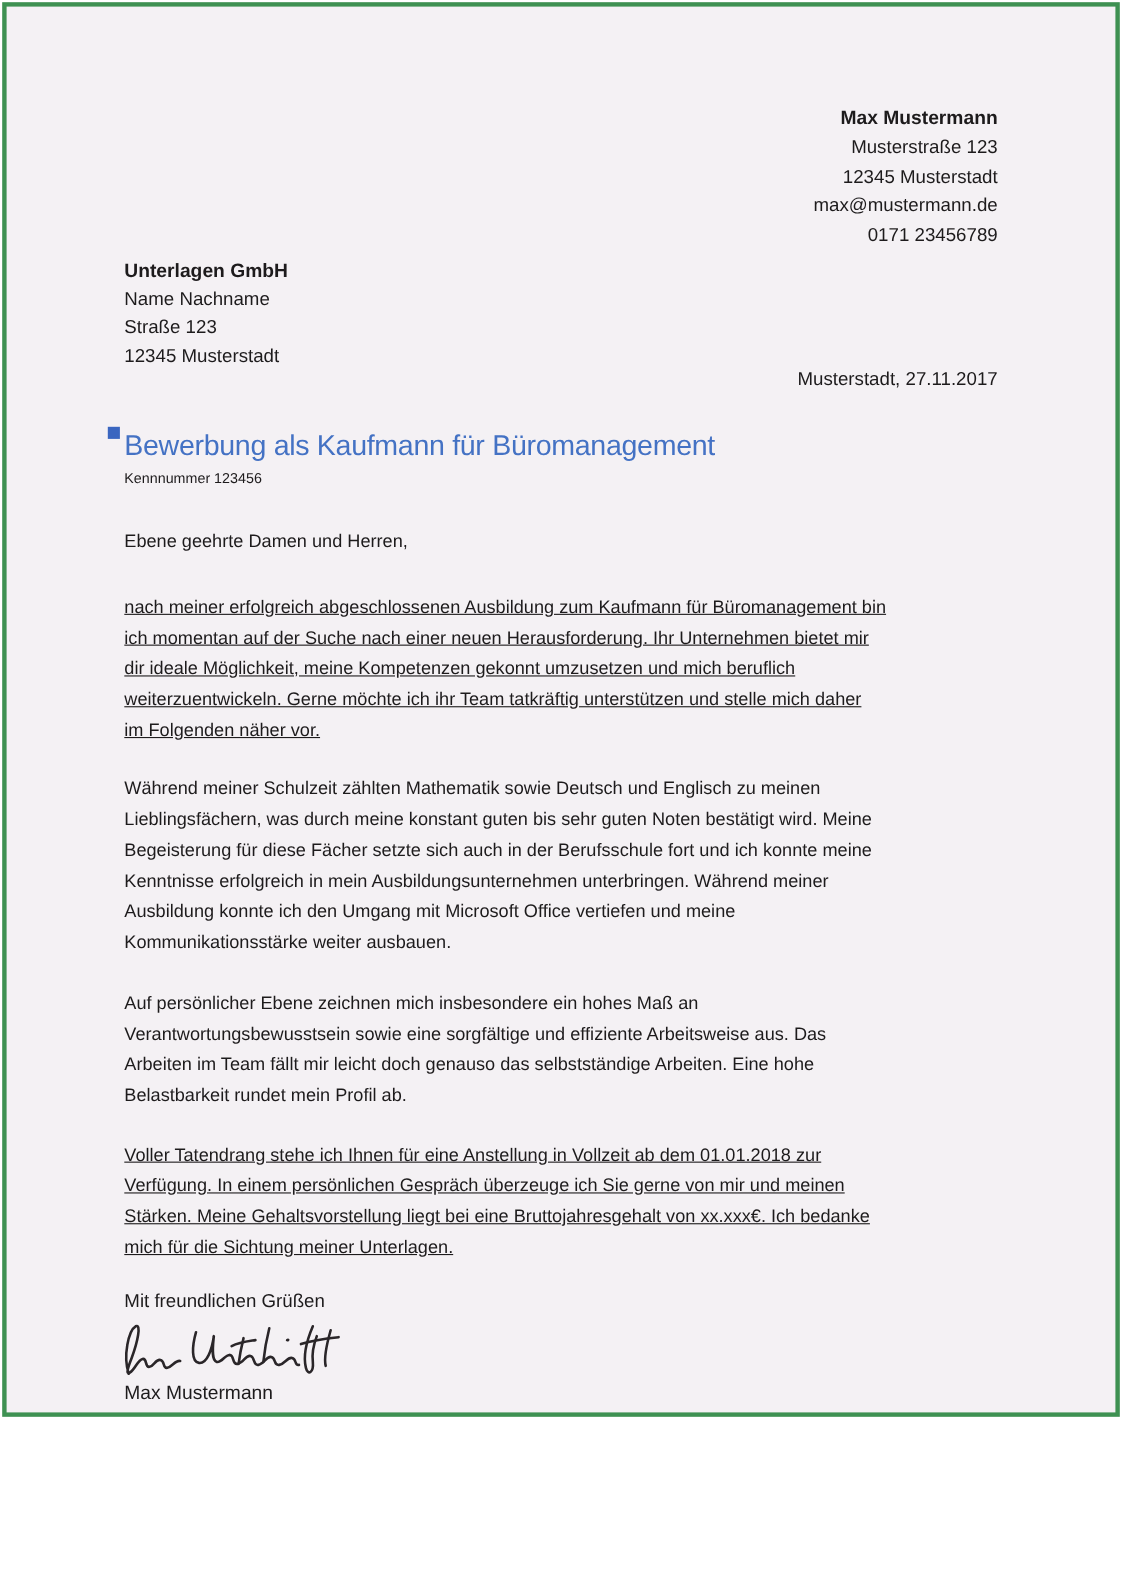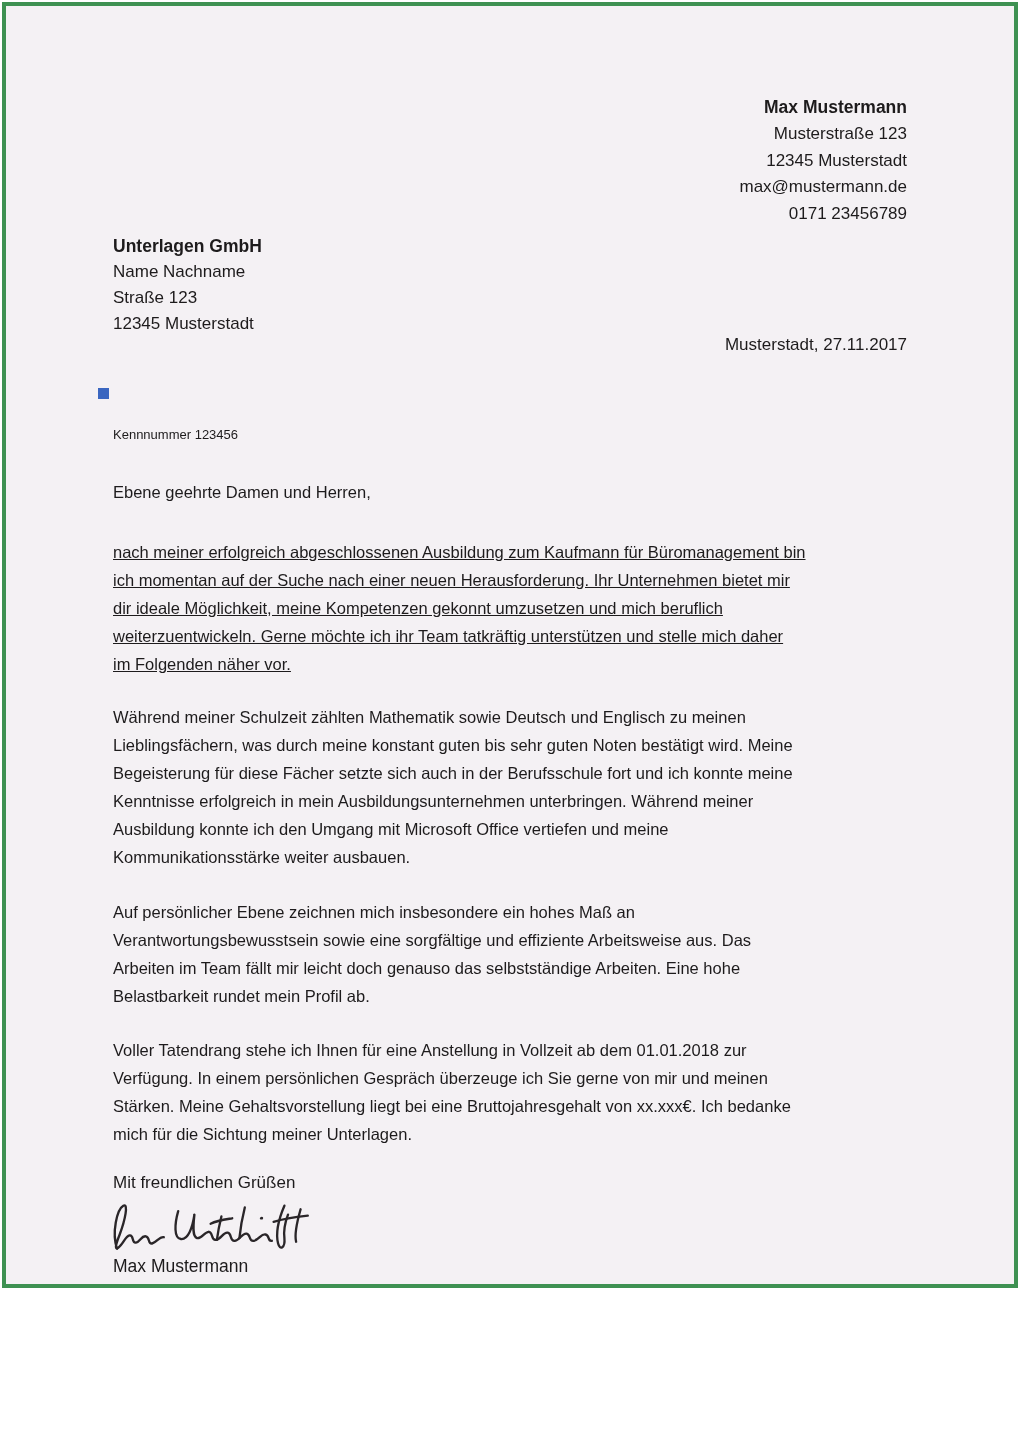--- a/index.html
+++ b/index.html
@@ -62,21 +62,21 @@
     font-size:16.5px;
   }
   .para {
     left:113px; width:830px;
     font-size:16.5px; line-height:28px;
     white-space:pre-line;
   }
   .p1 { top:538px;text-decoration:underline; }
   .p2 { top:703px; }
   .p3 { top:898px; }
-  .p4 { top:1036px; }
+  .p4 { top:1036px;text-decoration:underline; }
   .closing {
     top:1173px; left:113px;
     font-size:17px;
   }
   .signature-svg {
     top:1198px; left:108px;
     width:216px; height:64px;
   }
   .signer-name {
     top:1256px; left:113px;
@@ -105,20 +105,21 @@
 0171 23456789</div>
 
   <div class="abs recipient-name">Unterlagen GmbH</div>
   <div class="abs recipient-lines">Name Nachname
 Straße 123
 12345 Musterstadt</div>
 
   <div class="abs dateline">Musterstadt, 27.11.2017</div>
 
   <div class="abs subject-bullet"></div>
+  <div class="abs subject-title">Bewerbung als Kaufmann für Büromanagement</div>
   <div class="abs subject-ref">Kennnummer 123456</div>
 
   <div class="abs salutation">Ebene geehrte Damen und Herren,</div>
 
   <div class="abs para p1">nach meiner erfolgreich abgeschlossenen Ausbildung zum Kaufmann für Büromanagement bin
 ich momentan auf der Suche nach einer neuen Herausforderung. Ihr Unternehmen bietet mir
 dir ideale Möglichkeit, meine Kompetenzen gekonnt umzusetzen und mich beruflich
 weiterzuentwickeln. Gerne möchte ich ihr Team tatkräftig unterstützen und stelle mich daher
 im Folgenden näher vor.</div>
   <div class="abs para p2">Während meiner Schulzeit zählten Mathematik sowie Deutsch und Englisch zu meinen

